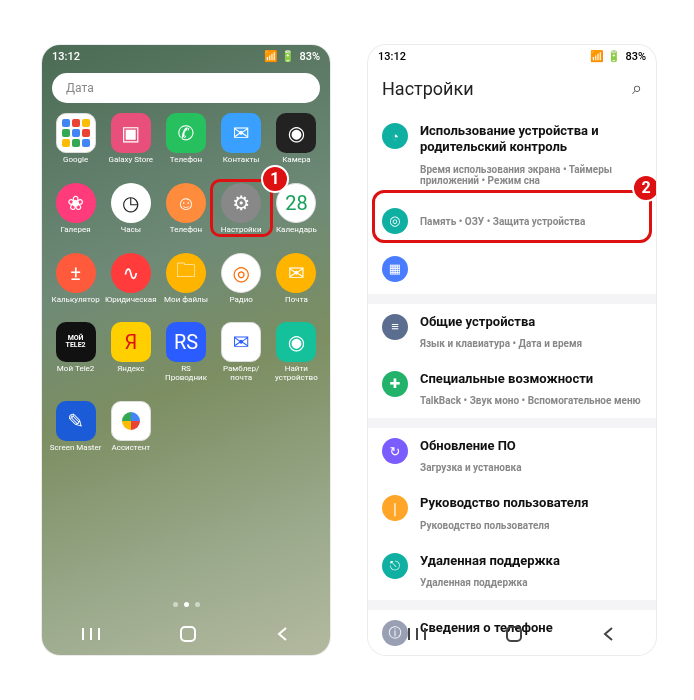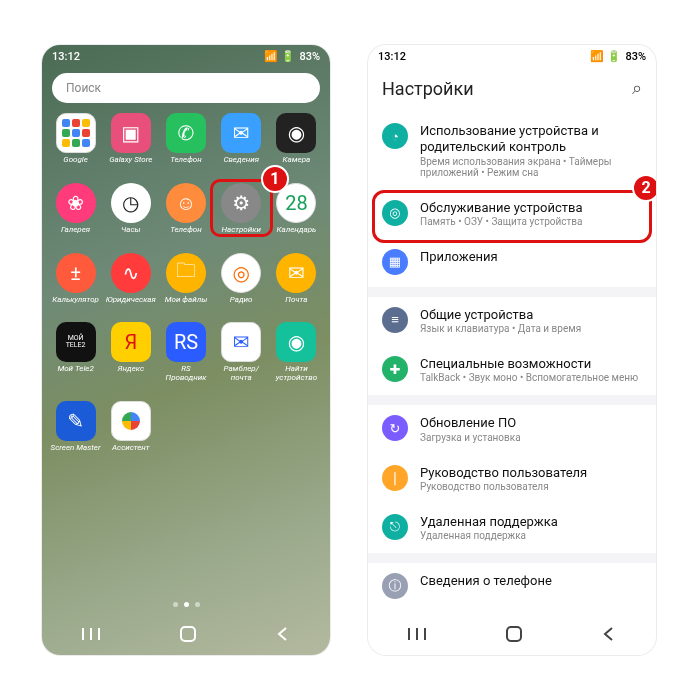--- a/index.html
+++ b/index.html
@@ -46,21 +46,21 @@
     padding: 0 6px;
     row-gap: 18px;
   }
   .app { display:flex; flex-direction:column; align-items:center; gap:3px; }
   .app .ico {
     width:40px; height:40px; border-radius:10px;
     display:flex; align-items:center; justify-content:center;
     font-size:20px; color:#fff;
   }
   .app .ico.round { border-radius:50%; }
-  .app .lbl { font-size:8px; color:#fff; text-align:center; line-height:1.1; max-width:52px;font-style:italic; }
+  .app .lbl { font-size:8px; color:#fff; text-align:center; line-height:1.1; max-width:52px; }
   .hl-box {
     position:absolute; border:3px solid #d11; border-radius:10px;
     pointer-events:none;
   }
   .badge {
     position:absolute; width:28px; height:28px; border-radius:50%;
     background:#d11; color:#fff; font-weight:700; font-size:16px;
     display:flex; align-items:center; justify-content:center;
     border:2px solid #fff;
   }
@@ -83,23 +83,23 @@
   .settings-list { padding: 0 0 40px; }
   .sitem {
     display:flex; gap:12px; padding:10px 14px 12px;
     align-items:flex-start;
   }
   .sitem .sico {
     width:26px; height:26px; border-radius:50%;
     flex-shrink:0; display:flex; align-items:center; justify-content:center;
     color:#fff; font-size:13px;
   }
-  .sitem .txt { flex:1; }
+  .sitem .txt { flex:1;font-weight:bold; }
   .sitem .ttl { font-size:13px; color:#111; line-height:1.25; }
-  .sitem .sub { font-size:10px; color:#888; margin-top:0; }
+  .sitem .sub { font-size:10px; color:#888; margin-top:8px; }
   .sgap { height:10px; background:#f4f4f6; }
 
   
   .bg-white{background:#fff;color:#333!important;border:1px solid #ddd}
   .bg-pink{background:#e84f7a}.bg-green{background:#27c05f}.bg-msg{background:#3aa0ff}
   .bg-cam{background:#222}.bg-gal{background:#ff3b7b}.bg-clock{background:#fff;color:#222!important}
   .bg-contact{background:#ff8b3d}.bg-gear{background:#888}.bg-cal{background:#fff;color:#16a05a!important;border:1px solid #ddd}
   .bg-calc{background:#ff5a3c}.bg-rec{background:#ff3b3b}.bg-files{background:#ffb400}
   .bg-radio{background:#fff;color:#ff6a00!important;border:1px solid #ddd}.bg-mail{background:#ffb400}
   .bg-tele2{background:#111;border-radius:10px}.bg-yx{background:#ffcf00;color:#d11!important}
@@ -117,21 +117,21 @@
 <div class="phone" id="phone-left">
   <div class="statusbar sb-white">
     <span>13:12</span>
     <span class="right">
       <span>📶</span>
       <span>🔋</span>
       <span>83%</span>
     </span>
   </div>
   <div class="search-pill">
-    <span>Поиск</span>
+    <span>Дата</span>
   </div>
   <div class="appgrid" id="appgrid">
       <div class="app">
         <div class="ico bg-white ">
           <div class="google-grid">
             <span style="background:#4285f4"></span>
             <span style="background:#ea4335"></span>
             <span style="background:#fbbc05"></span>
             <span style="background:#34a853"></span>
             <span style="background:#4285f4"></span>
@@ -152,21 +152,21 @@
       <div class="app">
         <div class="ico bg-green ">
           <span>✆</span>
         </div>
                <div class="lbl">Телефон</div>
       </div>
       <div class="app">
         <div class="ico bg-msg ">
           <span>✉</span>
         </div>
-               <div class="lbl">Сведения</div>
+               <div class="lbl">Контакты</div>
       </div>
       <div class="app">
         <div class="ico bg-cam ">
           <span>◉</span>
         </div>
                <div class="lbl">Камера</div>
       </div>
       <div class="app">
         <div class="ico bg-gal round">
           <span>❀</span>
@@ -222,21 +222,21 @@
                <div class="lbl">Радио</div>
       </div>
       <div class="app">
         <div class="ico bg-mail round">
           <span>✉</span>
         </div>
                <div class="lbl">Почта</div>
       </div>
       <div class="app">
         <div class="ico bg-tele2 ">
-          <span style="font-size:7px;font-weight:400;line-height:1;text-align:center">МОЙ<br>TELE2</span>
+          <span style="font-size:7px;font-weight:700;line-height:1;text-align:center">МОЙ<br>TELE2</span>
         </div>
                <div class="lbl">Мой Tele2</div>
       </div>
       <div class="app">
         <div class="ico bg-yx ">
           <span>Я</span>
         </div>
                <div class="lbl">Яндекс</div>
       </div>
       <div class="app">
@@ -309,28 +309,26 @@
       <div class="sitem">
         <div class="sico" style="background:#0fb0a2">◔</div>
     <div class="txt">
       <div class="ttl">Использование устройства и родительский контроль</div>
       <div class="sub">Время использования экрана • Таймеры приложений • Режим сна</div>
     </div>
       </div>
       <div class="sitem" id="hl2-target">
         <div class="sico" style="background:#0fb0a2">◎</div>
     <div class="txt">
-      <div class="ttl">Обслуживание устройства</div>
       <div class="sub">Память • ОЗУ • Защита устройства</div>
     </div>
       </div>
       <div class="sitem">
         <div class="sico" style="background:#4a7cff">▦</div>
     <div class="txt">
-      <div class="ttl">Приложения</div>
     </div>
       </div>
       <div class="sgap"></div>
       <div class="sitem">
         <div class="sico" style="background:#5c6e8f">≡</div>
     <div class="txt">
       <div class="ttl">Общие устройства</div>
       <div class="sub">Язык и клавиатура • Дата и время</div>
     </div>
       </div>

